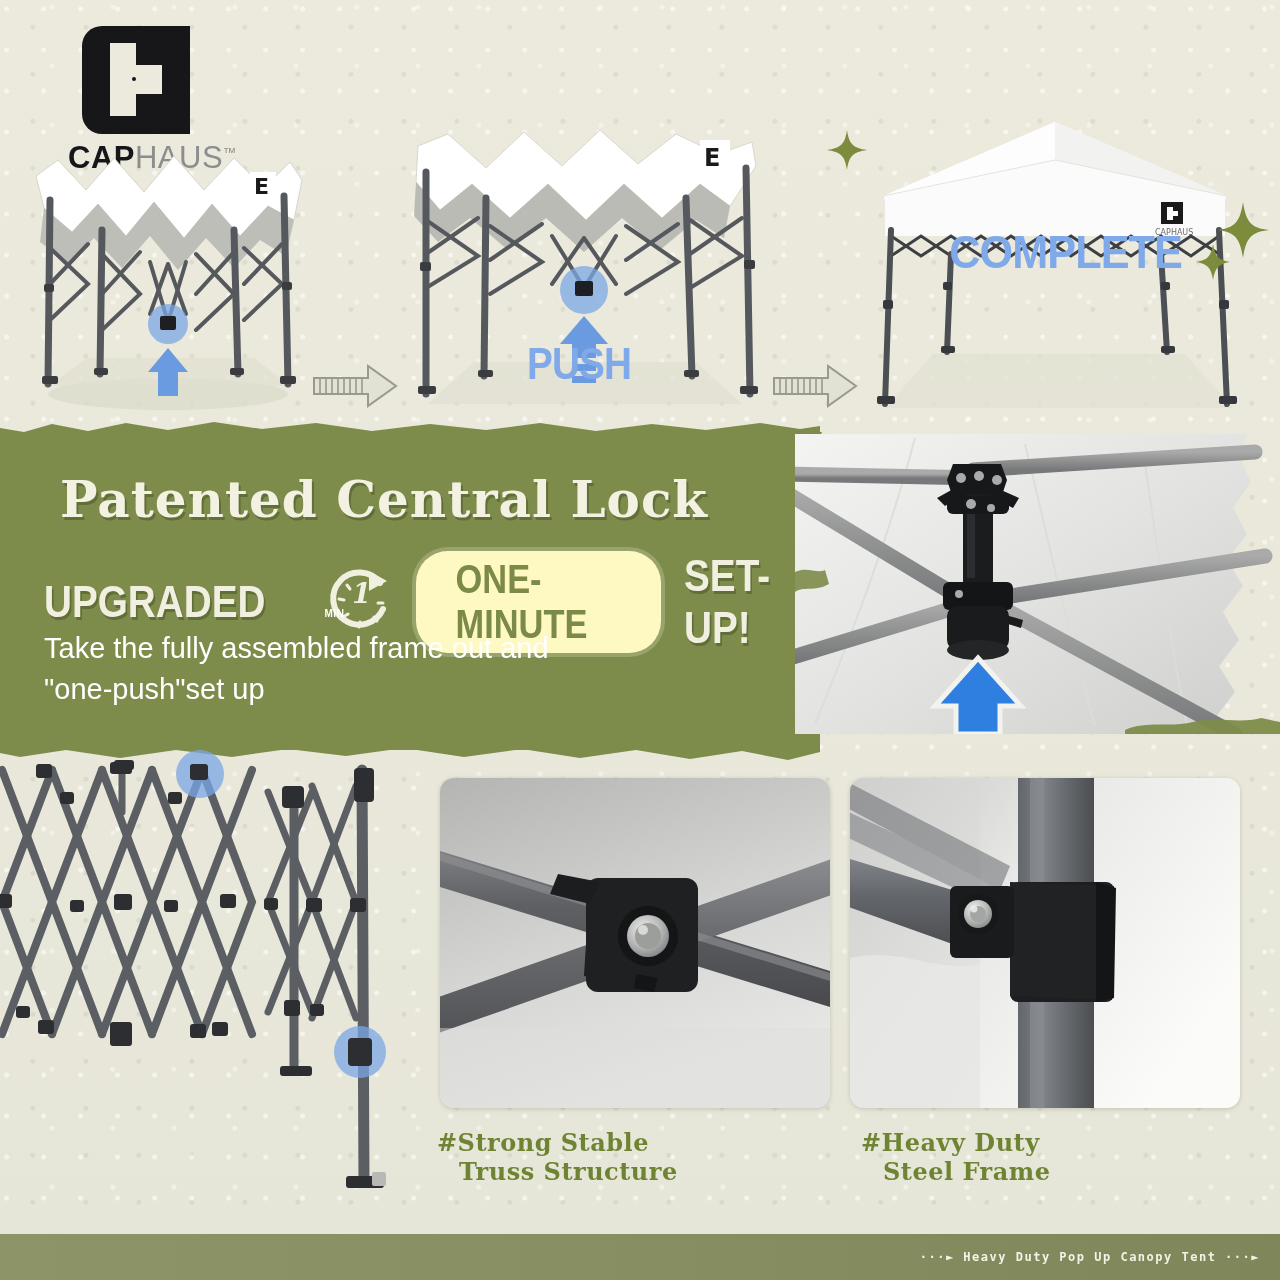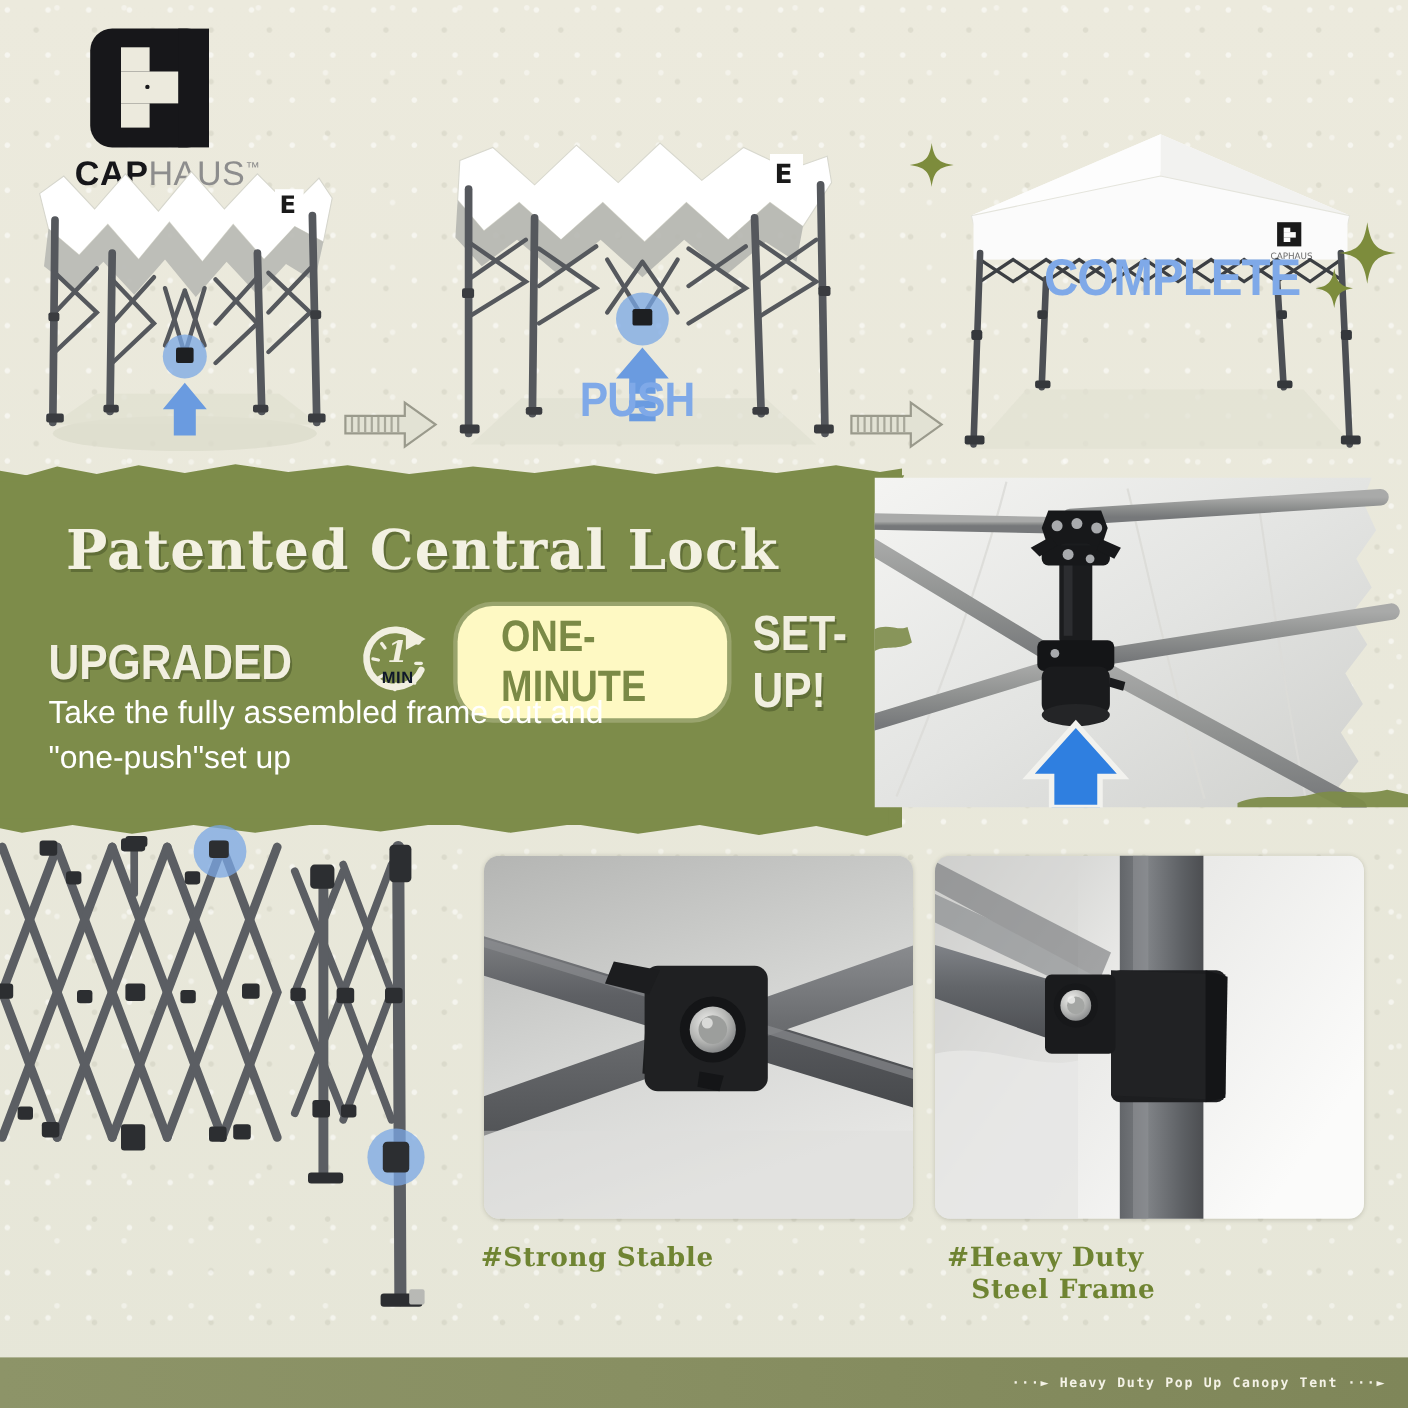--- a/index.html
+++ b/index.html
@@ -86,22 +86,22 @@
     display:block;font-size:40px;font-weight:bold;color:#7b8a46;
     transform:scaleX(.86);letter-spacing:0px;
   }
   .clockicon{position:relative;width:74px;height:74px;margin-right:-6px;}
   .clockicon .num{
     position:absolute;left:0;right:0;top:13px;text-align:center;
     font-family:"DejaVu Serif",serif;font-style:italic;font-weight:bold;
     font-size:27px;color:#f1efe0;
   }
   .clockicon .min{
-    position:absolute;left:0;right:0;top:43px;text-align:center;
-    font-size:15px;font-weight:bold;color:#0f172a;letter-spacing:.5px;
+    position:absolute;left:0;right:0;top:43px;text-align:left;
+    font-size:10px;font-weight:bold;color:#ffffff;letter-spacing:.5px;
   }
   .body-copy{
     position:absolute;left:44px;top:196px;width:620px;
     font-size:29px;line-height:1.42;color:#ffffff;font-weight:500;
   }
 
   
   .lockphoto{position:absolute;left:795px;top:434px;width:485px;height:300px;overflow:hidden;}
 
   
@@ -599,20 +599,21 @@
       <circle cx="128" cy="136" r="14" fill="url(#rivet2)"></circle>
       <circle cx="128" cy="136" r="8" fill="#a4a6a4"></circle>
       <circle cx="124" cy="131" r="3.4" fill="#eeefed" opacity=".85"></circle>
 
       <path d="M0 180 C 50 168 90 196 130 186 L130 330 L0 330 Z" fill="#e9eae8" opacity=".7"></path>
     </svg>
   </div>
 
   <div class="feat feat1">
     <span class="hash">#</span><span>Strong Stable</span>
+    <span class="l2">Truss Structure</span>
   </div>
 
   <div class="feat feat2">
     <span class="hash">#</span><span>Heavy Duty</span>
     <span class="l2">Steel Frame</span>
   </div>
 
   <div class="footer">
     <div class="txt">···► Heavy Duty Pop Up Canopy Tent ···►</div>
   </div>

